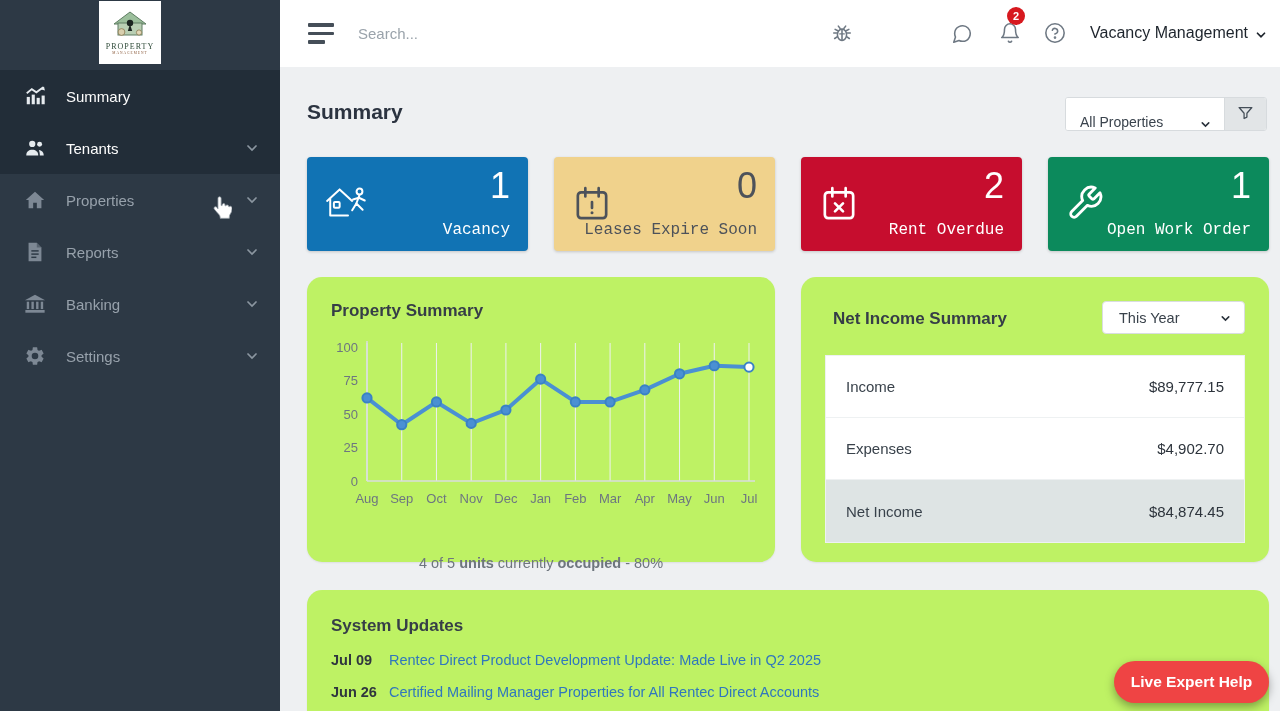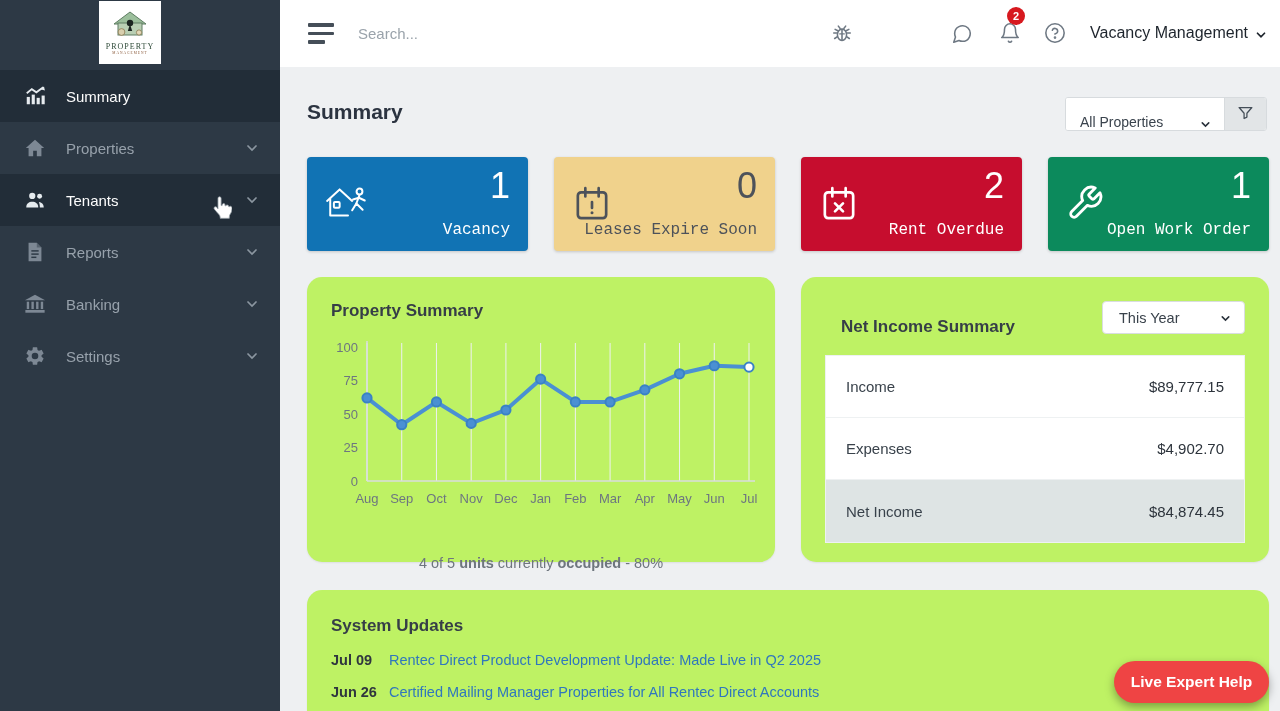--- a/index.html
+++ b/index.html
@@ -76,21 +76,21 @@
   .stat-card .card-label { position:absolute; right:18px; bottom:12px; font-size:16px;font-family:Liberation Mono, monospace; }
   .stat-card.dark-text { color:#4d525a; }
   .card-0 { left:307px; } .card-1 { left:554px; } .card-2 { left:801px; } .card-3 { left:1048px; }
   
   .panel { position:absolute; background:#bef264; border-radius:15px; box-shadow:0 1px 2px rgba(0,0,0,.07); }
   .panel-title { font-size:17px; font-weight:bold; color:#363e47; }
   .prop-panel { left:307px; top:277px; width:468px; height:285px; padding:24px; }
   .chart-wrap { position:absolute; left:14px; top:56px; }
   .chart-caption { position:absolute; left:0; top:258px; width:100%; text-align:center; font-size:14.5px; color:#6e767e;margin-top:20px; }
   .chart-caption b { color:#6e767e; }
-  .net-panel { left:801px; top:277px; width:468px; height:285px; padding:40px; }
+  .net-panel { left:801px; top:277px; width:468px; height:285px; padding:32px; }
   .period-select {
     position:absolute; right:24px; top:24px; width:143px; height:33px; border:1px solid #d9dde0; border-radius:4px;
     background:#fff; display:flex; align-items:center; padding:0 12px 0 16px; cursor:pointer;
   }
   .period-label { font-size:14.5px; color:#39424b; }
   .net-list { position:absolute; left:24px; top:78px; width:420px; border:1px solid #eef1f2; }
   .net-row { height:62px; display:flex; align-items:center; justify-content:space-between; padding:0 20px; border-bottom:1px solid #eef1f2; background:#fff; }
   .net-row:last-child { border-bottom:none; }
   .net-row.highlight { background:#dee4e4; }
   .net-label { font-size:15px; color:#39424b; }
@@ -137,44 +137,44 @@
               <rect x="8.4" y="10.5" width="3.4" height="10.5"></rect>
             <rect x="13.8" y="14" width="3.4" height="7"></rect>
               <rect x="19.2" y="11.5" width="3.4" height="9.5"></rect>
             <polyline points="3,9 8.5,4.5 13.5,8 21,2.5" fill="none" stroke="currentColor" stroke-width="2"></polyline>
             <polygon points="21.8,1.5 22.8,6 17.8,4.5"></polygon>
           </svg>
         </span>
         <span class="nav-label">Summary</span>
       </div>
 
-      <div class="nav-item">
-        <span class="nav-icon">
-          <svg width="22" height="22" viewBox="0 0 24 24" fill="currentColor">
-            <path d="M12 3l10 9h-3v9h-5v-6h-4v6H5v-9H2z"></path>
-          </svg>
-        </span>
-        <span class="nav-label">Properties</span>
+      <div class="nav-item hovered">
+        <span class="nav-icon">
+          <svg width="22" height="22" viewBox="0 0 24 24" fill="currentColor">
+            <circle cx="9" cy="7.5" r="3.4"></circle>
+            <path d="M2.5 19.5c0-3.3 2.9-5.5 6.5-5.5s6.5 2.2 6.5 5.5v.8h-13z"></path>
+            <circle cx="17" cy="8" r="2.7"></circle>
+            <path d="M16.2 14.3c3 .2 5.3 2.3 5.3 5.2v.8h-4.2c0-2.3-.4-4.4-1.1-6z"></path>
+          </svg>
+        </span>
+        <span class="nav-label">Tenants</span>
         <span class="nav-chevron">
           <svg width="16" height="16" viewBox="0 0 24 24" fill="none" stroke="currentColor" stroke-width="2.6" stroke-linecap="round">
               <polyline points="6,9 12,15 18,9"></polyline>
             </svg>
         </span>
       </div>
 
-      <div class="nav-item hovered">
-        <span class="nav-icon">
-          <svg width="22" height="22" viewBox="0 0 24 24" fill="currentColor">
-            <circle cx="9" cy="7.5" r="3.4"></circle>
-            <path d="M2.5 19.5c0-3.3 2.9-5.5 6.5-5.5s6.5 2.2 6.5 5.5v.8h-13z"></path>
-            <circle cx="17" cy="8" r="2.7"></circle>
-            <path d="M16.2 14.3c3 .2 5.3 2.3 5.3 5.2v.8h-4.2c0-2.3-.4-4.4-1.1-6z"></path>
-          </svg>
-        </span>
-        <span class="nav-label">Tenants</span>
+      <div class="nav-item">
+        <span class="nav-icon">
+          <svg width="22" height="22" viewBox="0 0 24 24" fill="currentColor">
+            <path d="M12 3l10 9h-3v9h-5v-6h-4v6H5v-9H2z"></path>
+          </svg>
+        </span>
+        <span class="nav-label">Properties</span>
         <span class="nav-chevron">
           <svg width="16" height="16" viewBox="0 0 24 24" fill="none" stroke="currentColor" stroke-width="2.6" stroke-linecap="round">
               <polyline points="6,9 12,15 18,9"></polyline>
             </svg>
         </span>
       </div>
 
       <div class="nav-item">
         <span class="nav-icon">
           <svg width="22" height="22" viewBox="0 0 24 24" fill="currentColor">

